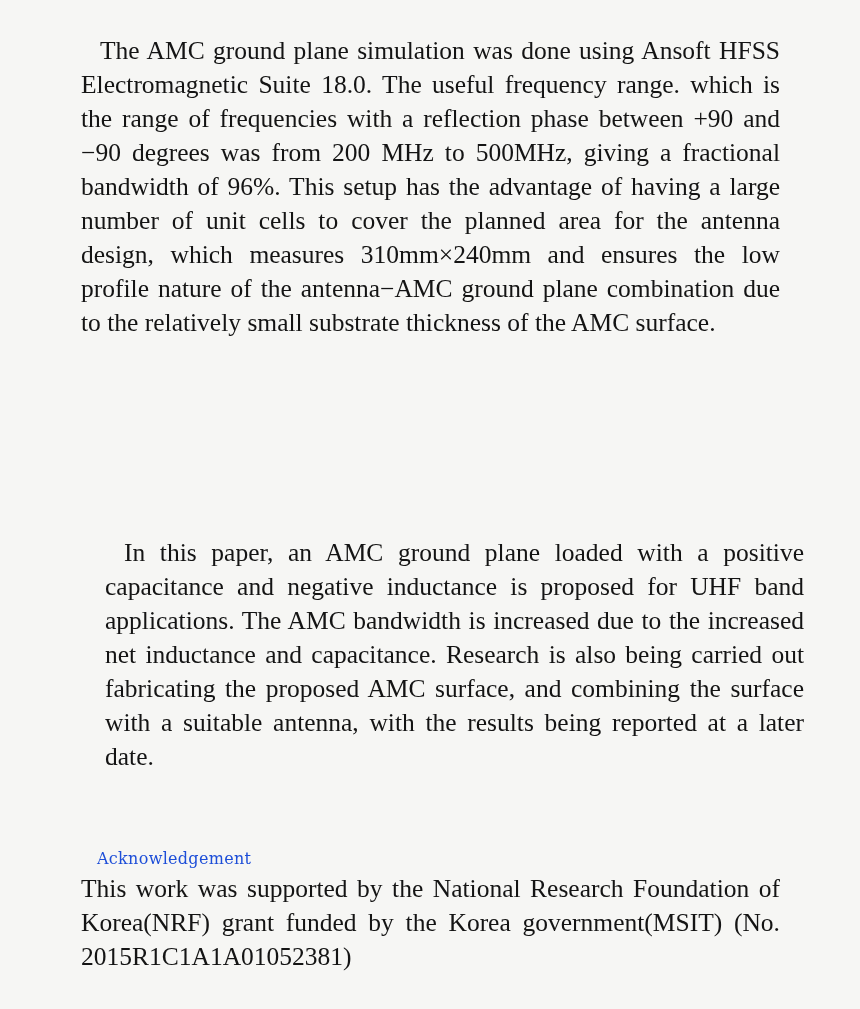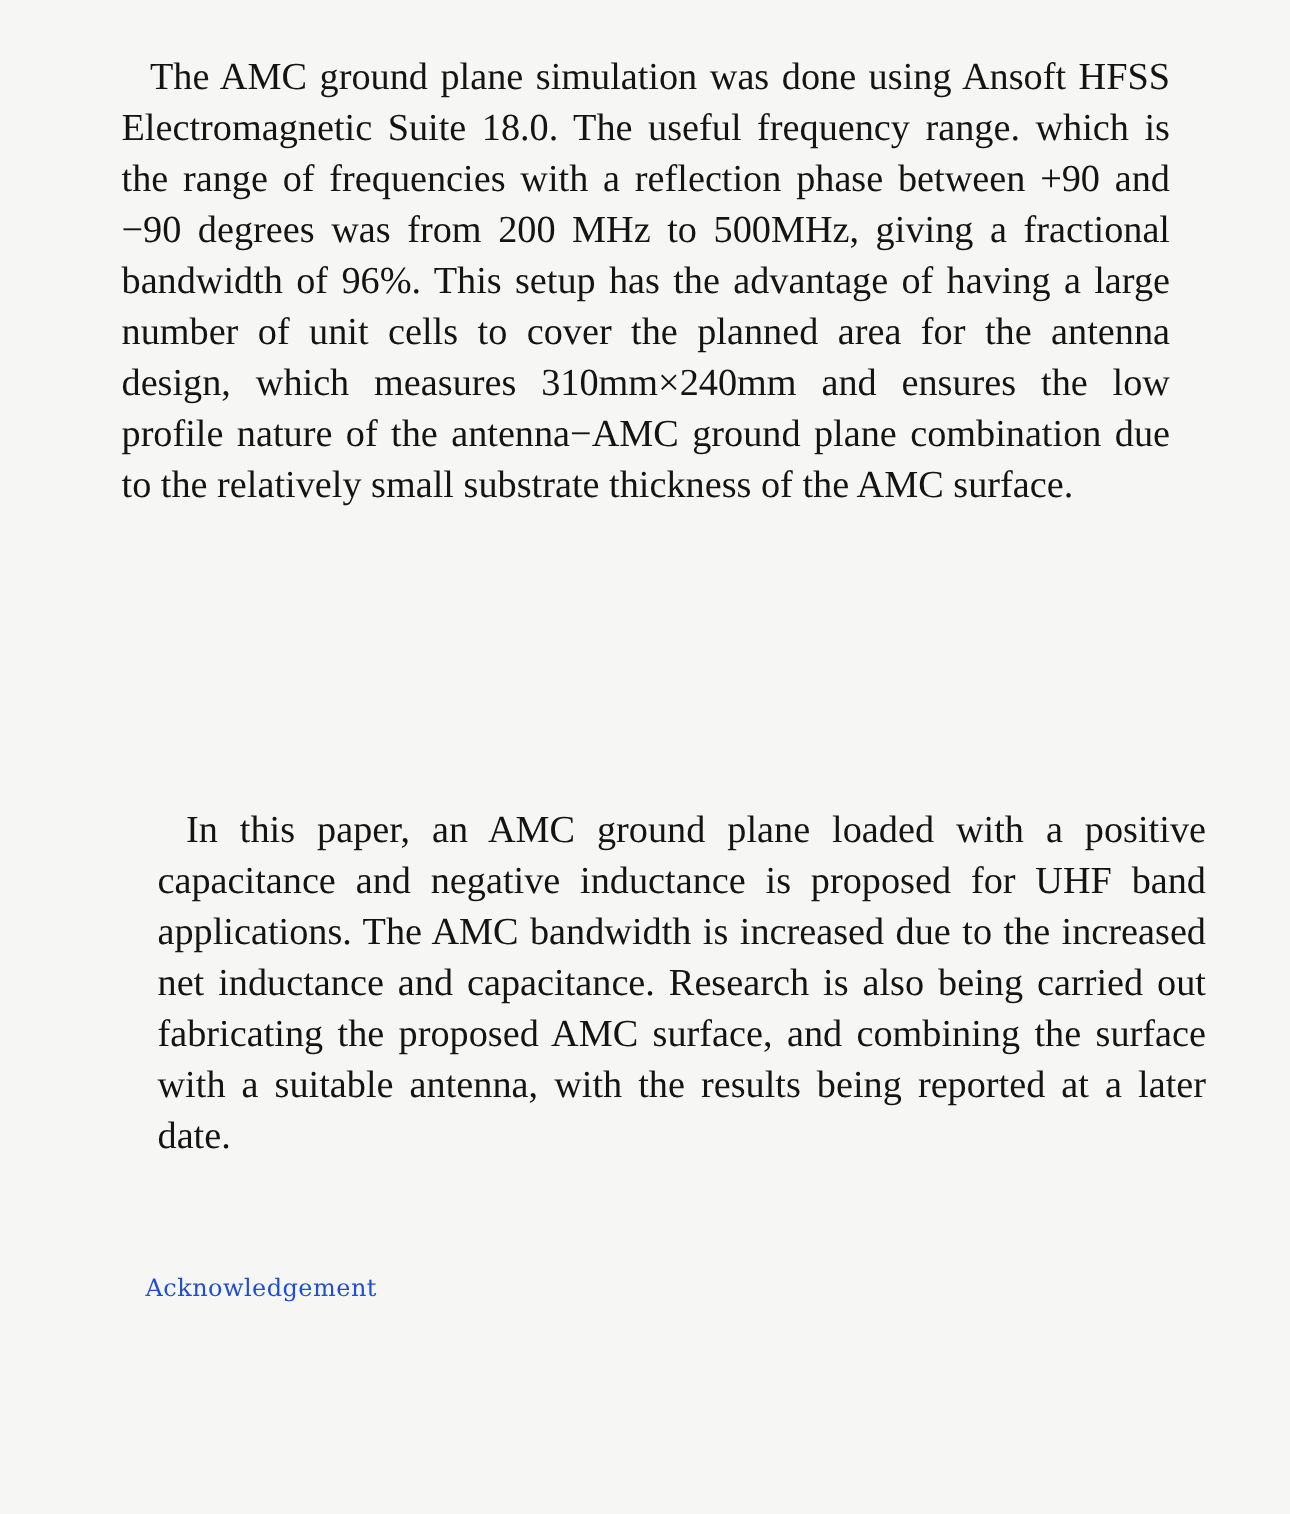--- a/index.html
+++ b/index.html
@@ -78,14 +78,17 @@
 
 
   <div class="block-para2">
     <p class="para"><span class="indent"></span><span>In this paper, an AMC ground plane loaded with a positive capacitance and negative inductance is proposed for UHF band applications. The AMC bandwidth is increased due to the increased net inductance and capacitance. Research is also being carried out fabricating the proposed AMC surface, and combining the surface with a suitable antenna, with the results being reported at a later date.</span></p>
   </div>
 
   <div class="block-ack-h">
     <h3 class="ack-heading">Acknowledgement</h3>
   </div>
 
+  <div class="block-ack-p">
+    <p class="para">This work was supported by the National Research Foundation of Korea(NRF) grant funded by the Korea government(MSIT) (No. 2015R1C1A1A01052381)</p>
+  </div>
 
 </div>
 
 </body></html>

